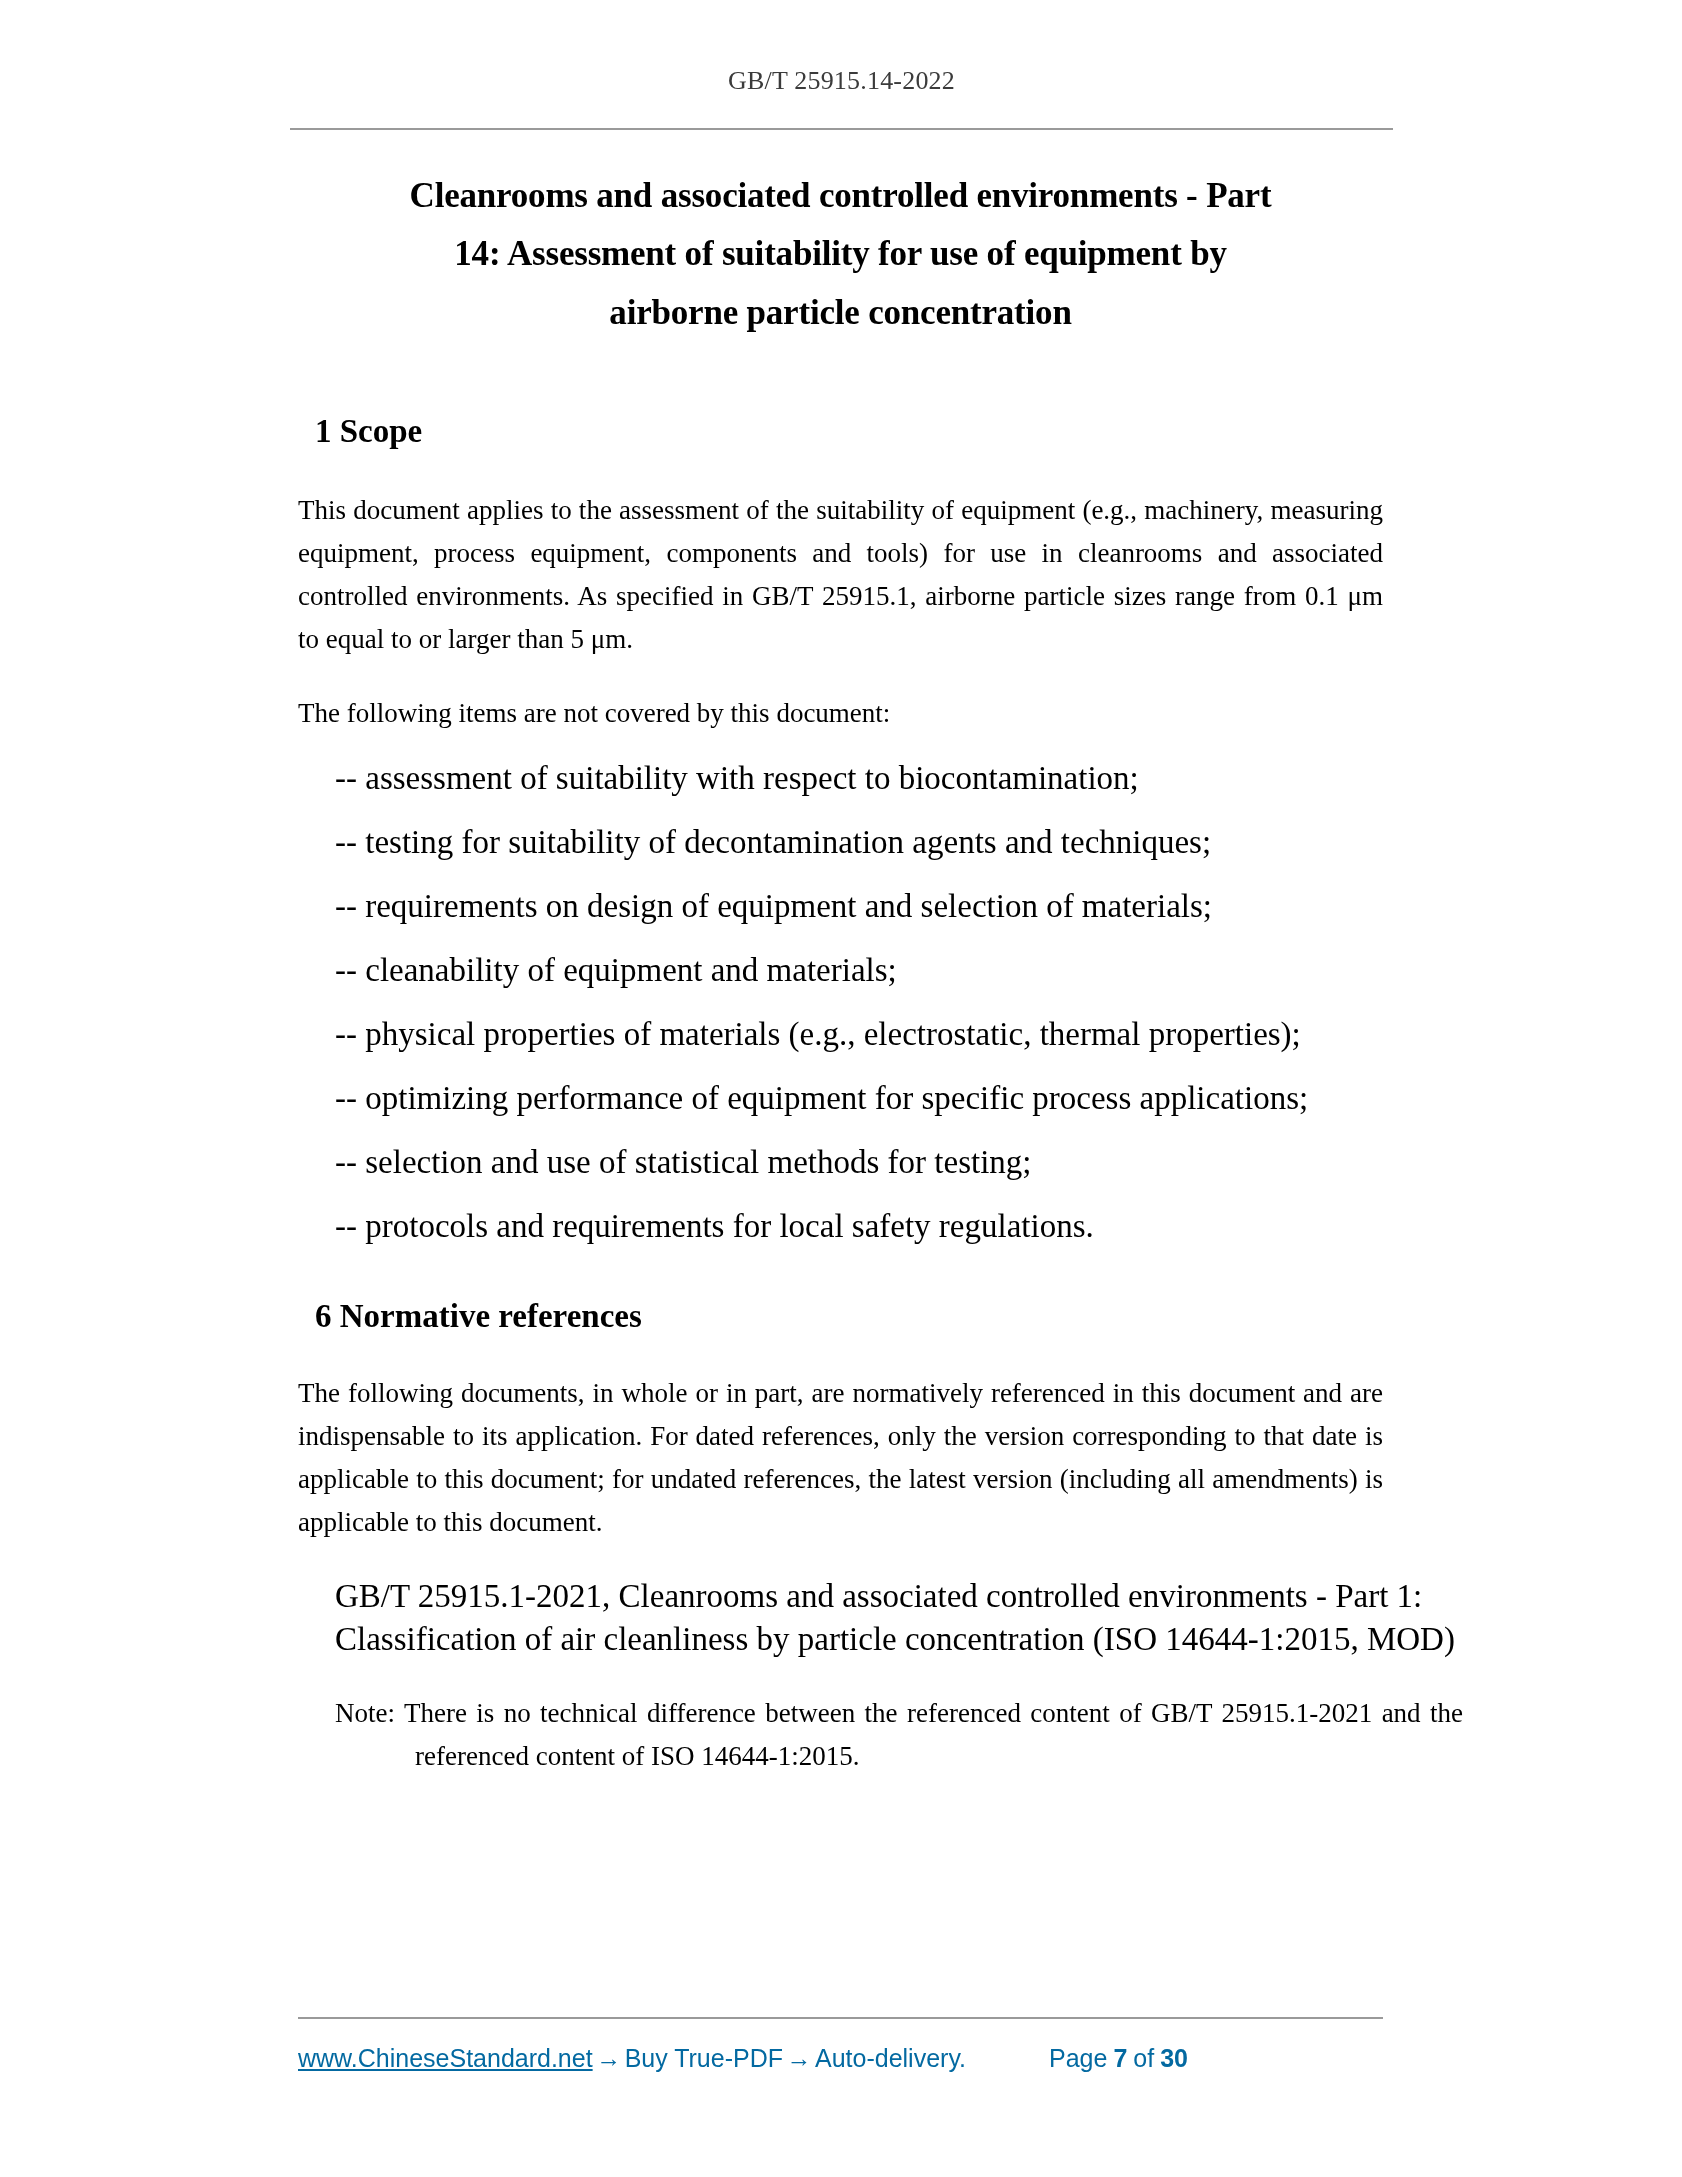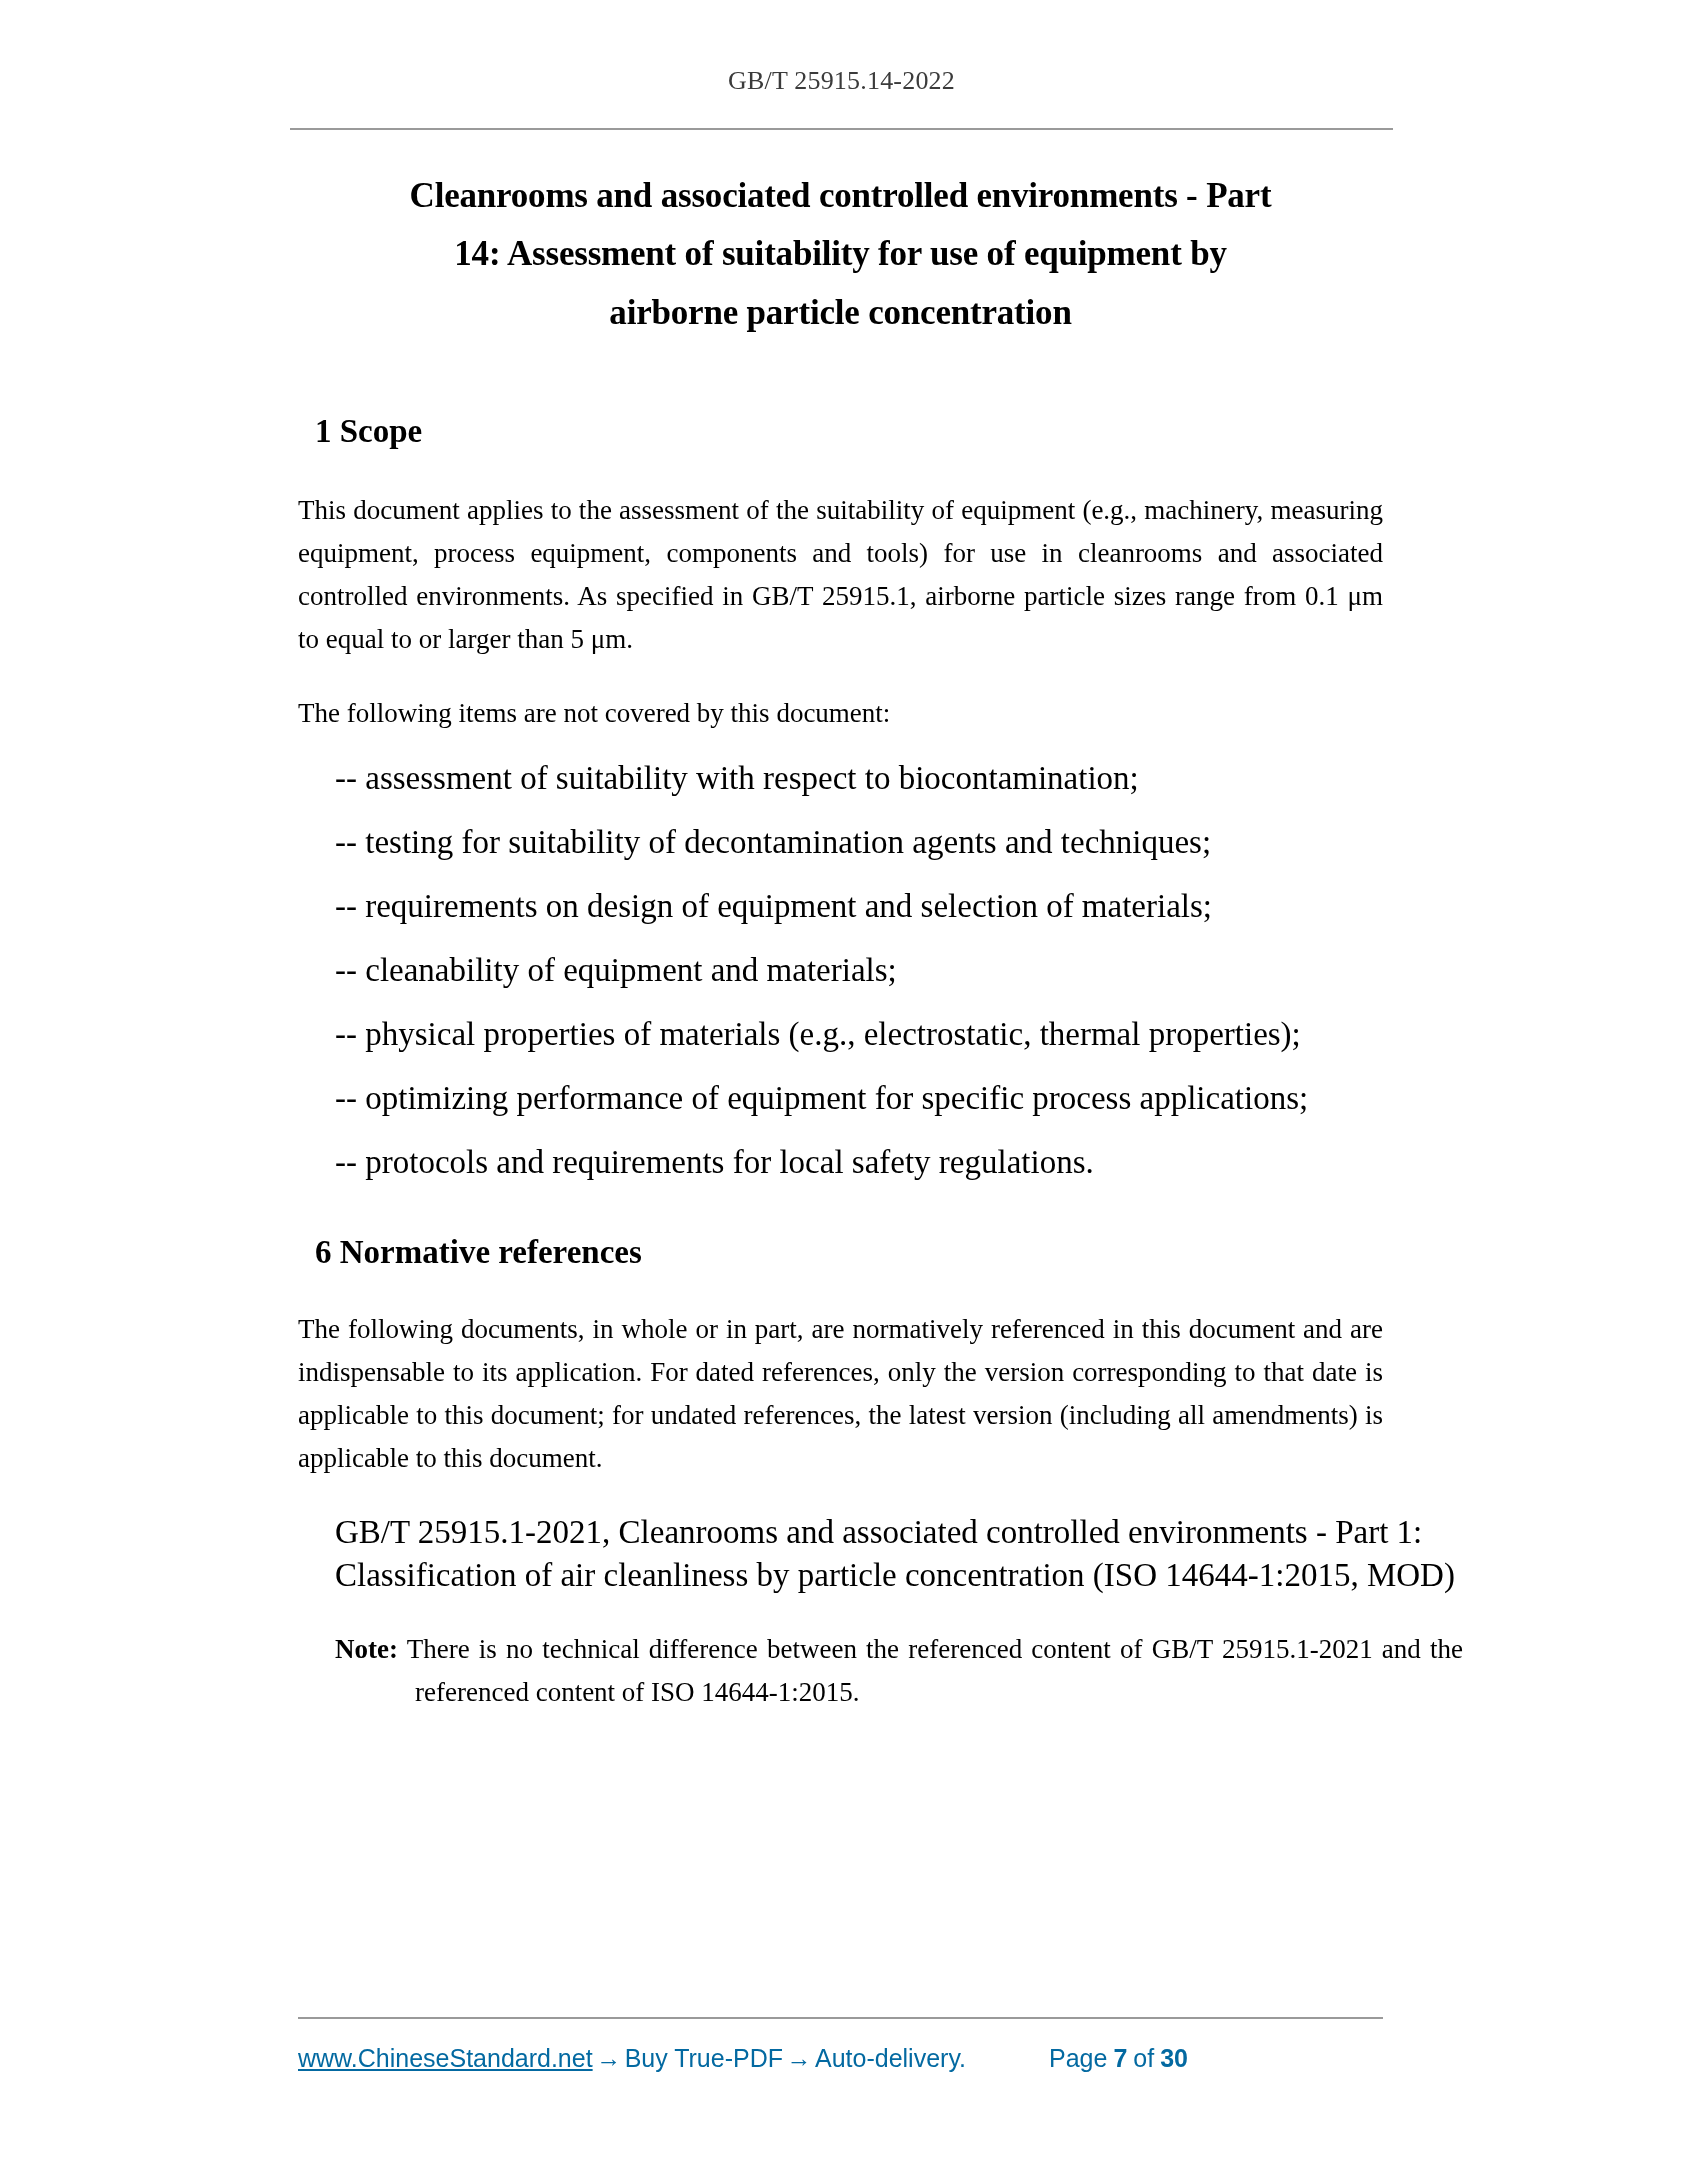--- a/index.html
+++ b/index.html
@@ -123,21 +123,21 @@
     margin-top: 31px;
     margin-left: 37px;
     width: 1048px;
     font-size: 27px;
     line-height: 43px;
     text-align: justify;
     text-justify: inter-word;
     padding-left: 80px;
     text-indent: -80px;
   }
-  .note-label { font-weight: bold; }
+  .note-label { font-weight: normal; }
 
   
   .footer-rule {
     position: absolute;
     left: 298px;
     top: 2017px;
     width: 1085px;
     height: 1.7px;
     background: #9a9a9a;
   }
@@ -187,20 +187,21 @@
 
     <p class="body-par p-notcovered">The following items are not covered by this document:</p>
 
     <ul class="dash-list">
       <li class="dash-item">-- assessment of suitability with respect to biocontamination;</li>
       <li class="dash-item">-- testing for suitability of decontamination agents and techniques;</li>
       <li class="dash-item">-- requirements on design of equipment and selection of materials;</li>
       <li class="dash-item">-- cleanability of equipment and materials;</li>
       <li class="dash-item">-- physical properties of materials (e.g., electrostatic, thermal properties);</li>
       <li class="dash-item">-- optimizing performance of equipment for specific process applications;</li>
+      <li class="dash-item">-- selection and use of statistical methods for testing;</li>
       <li class="dash-item">-- protocols and requirements for local safety regulations.</li>
     </ul>
 
     <h2 class="section-heading h-normref">6 Normative references</h2>
 
     <p class="body-par p-normref-intro">The following documents, in whole or in part, are normatively referenced in this document and are indispensable to its application. For dated references, only the version corresponding to that date is applicable to this document; for undated references, the latest version (including all amendments) is applicable to this document.</p>
 
     <div class="ref-entry">
       <span class="rline">GB/T 25915.1-2021, Cleanrooms and associated controlled environments - Part 1:</span>
       <span class="rline">Classification of air cleanliness by particle concentration (ISO 14644-1:2015, MOD)</span>

